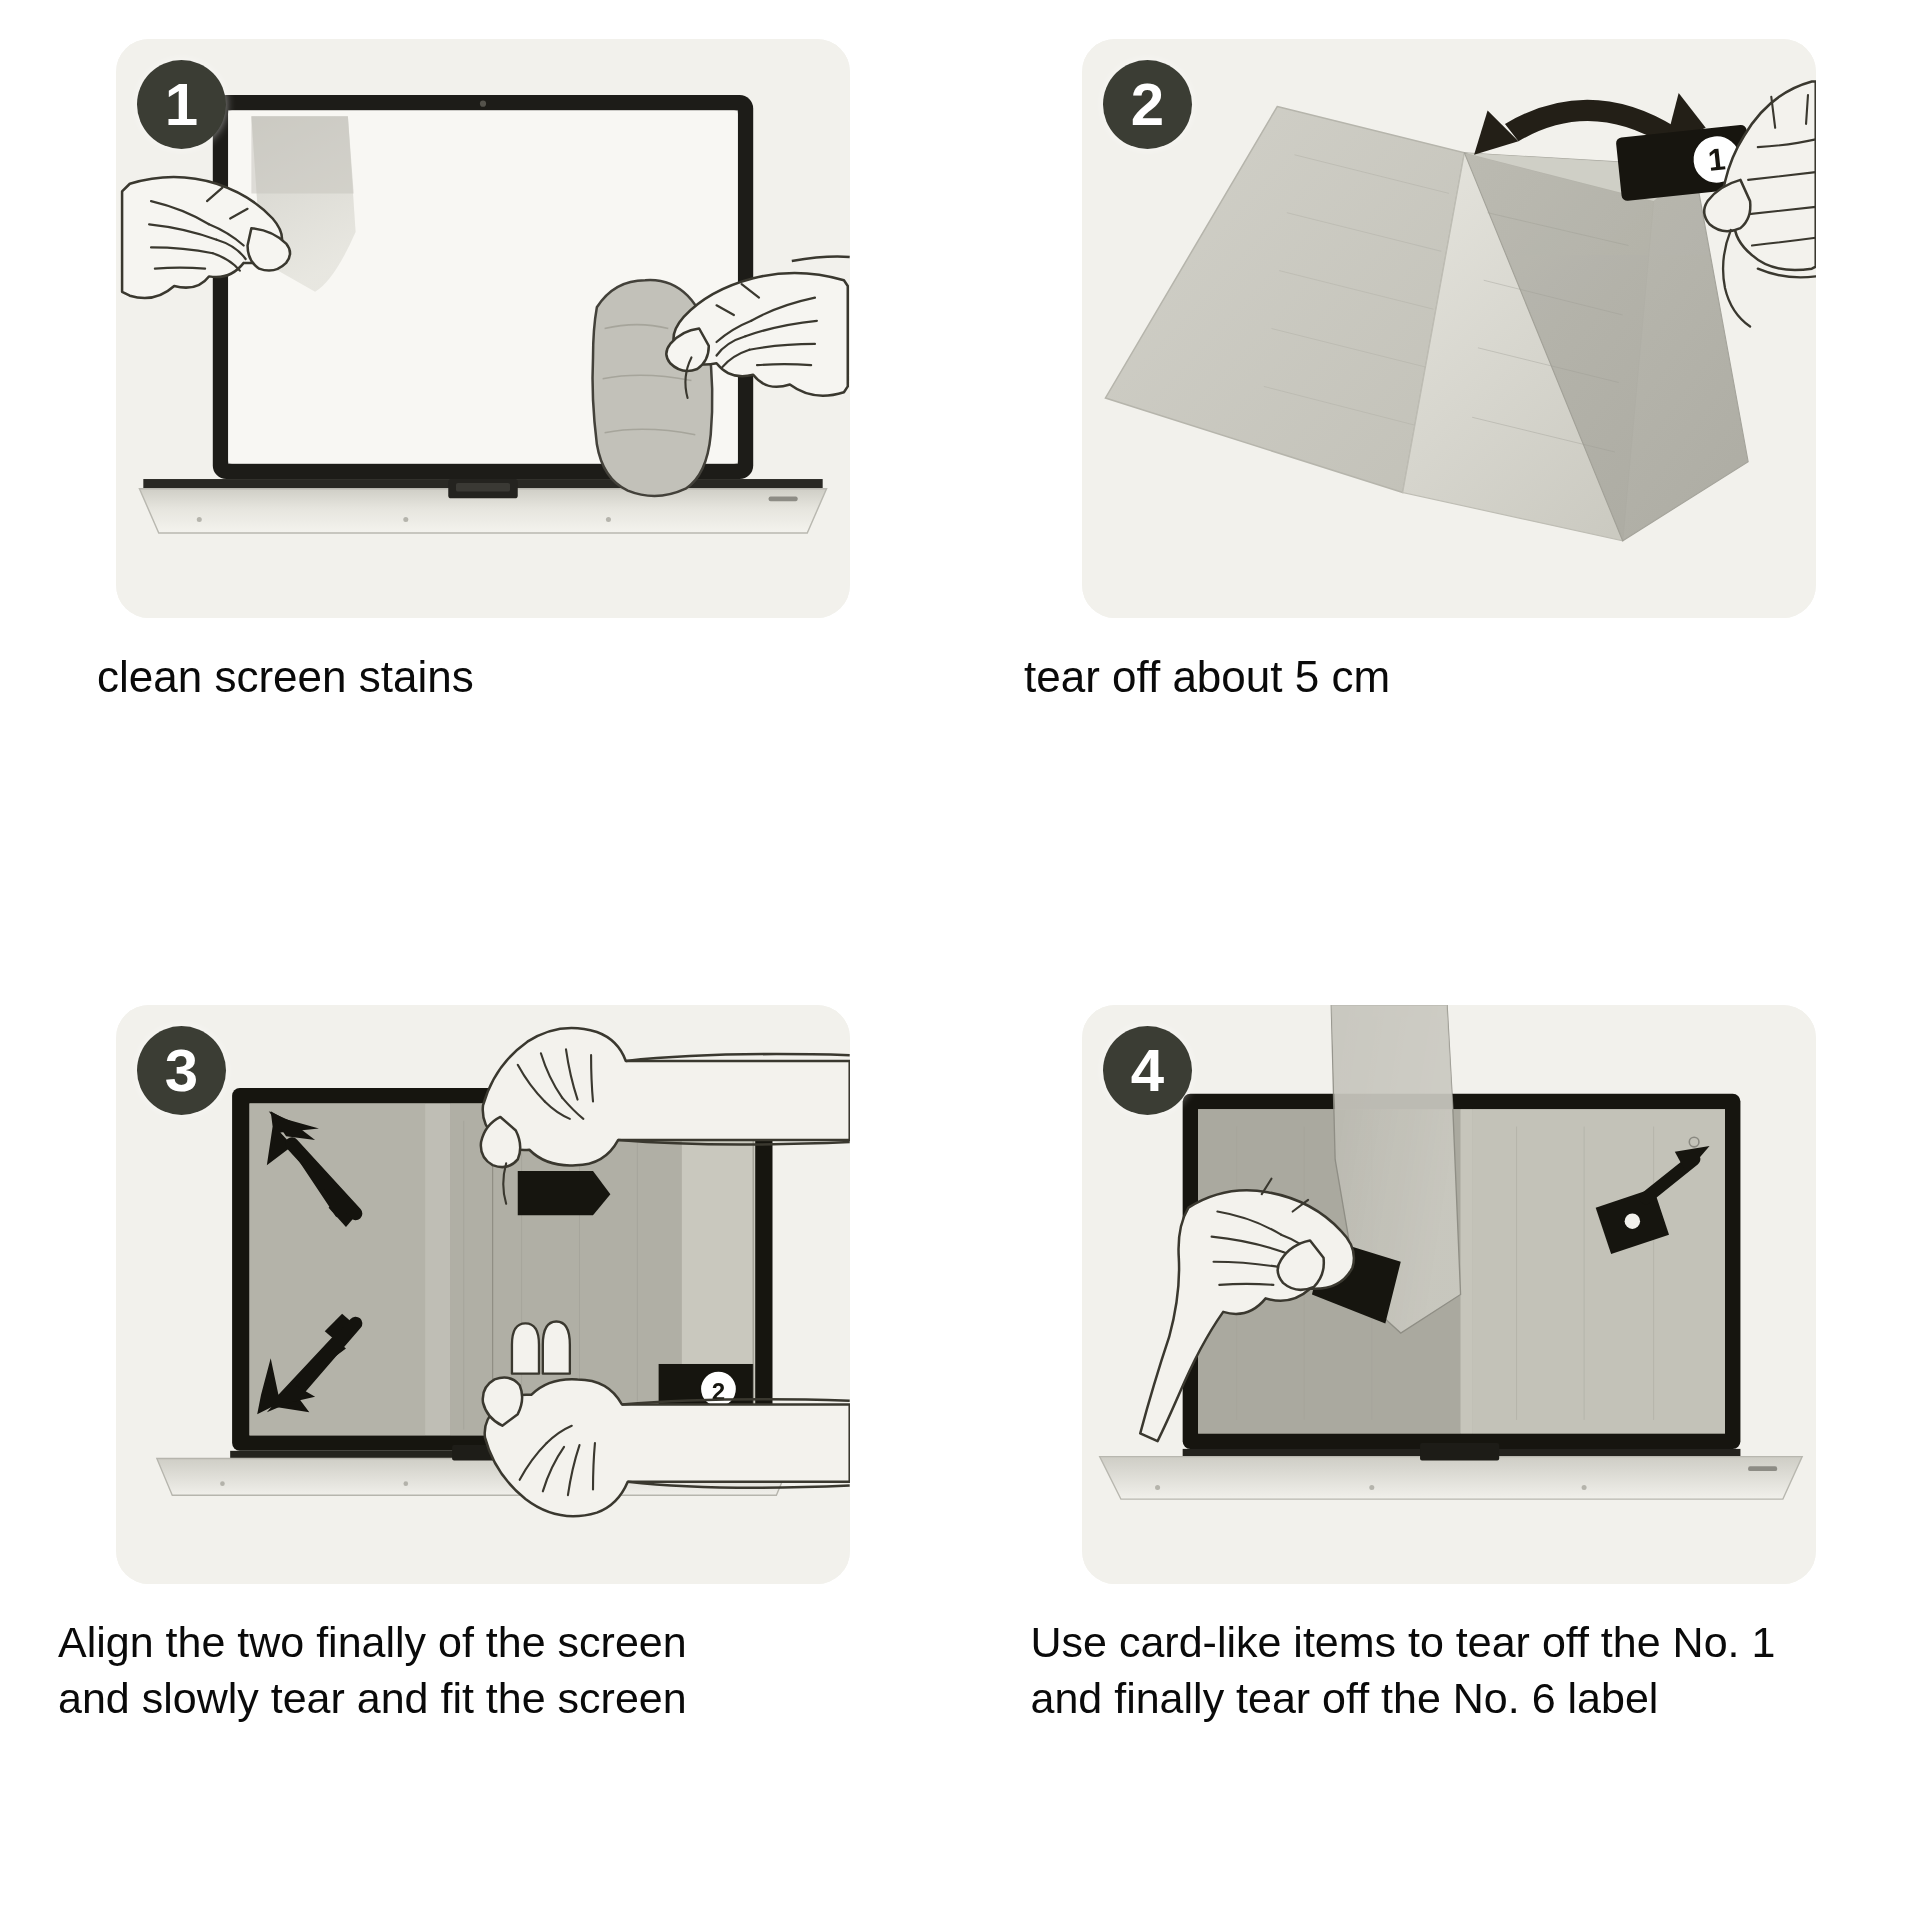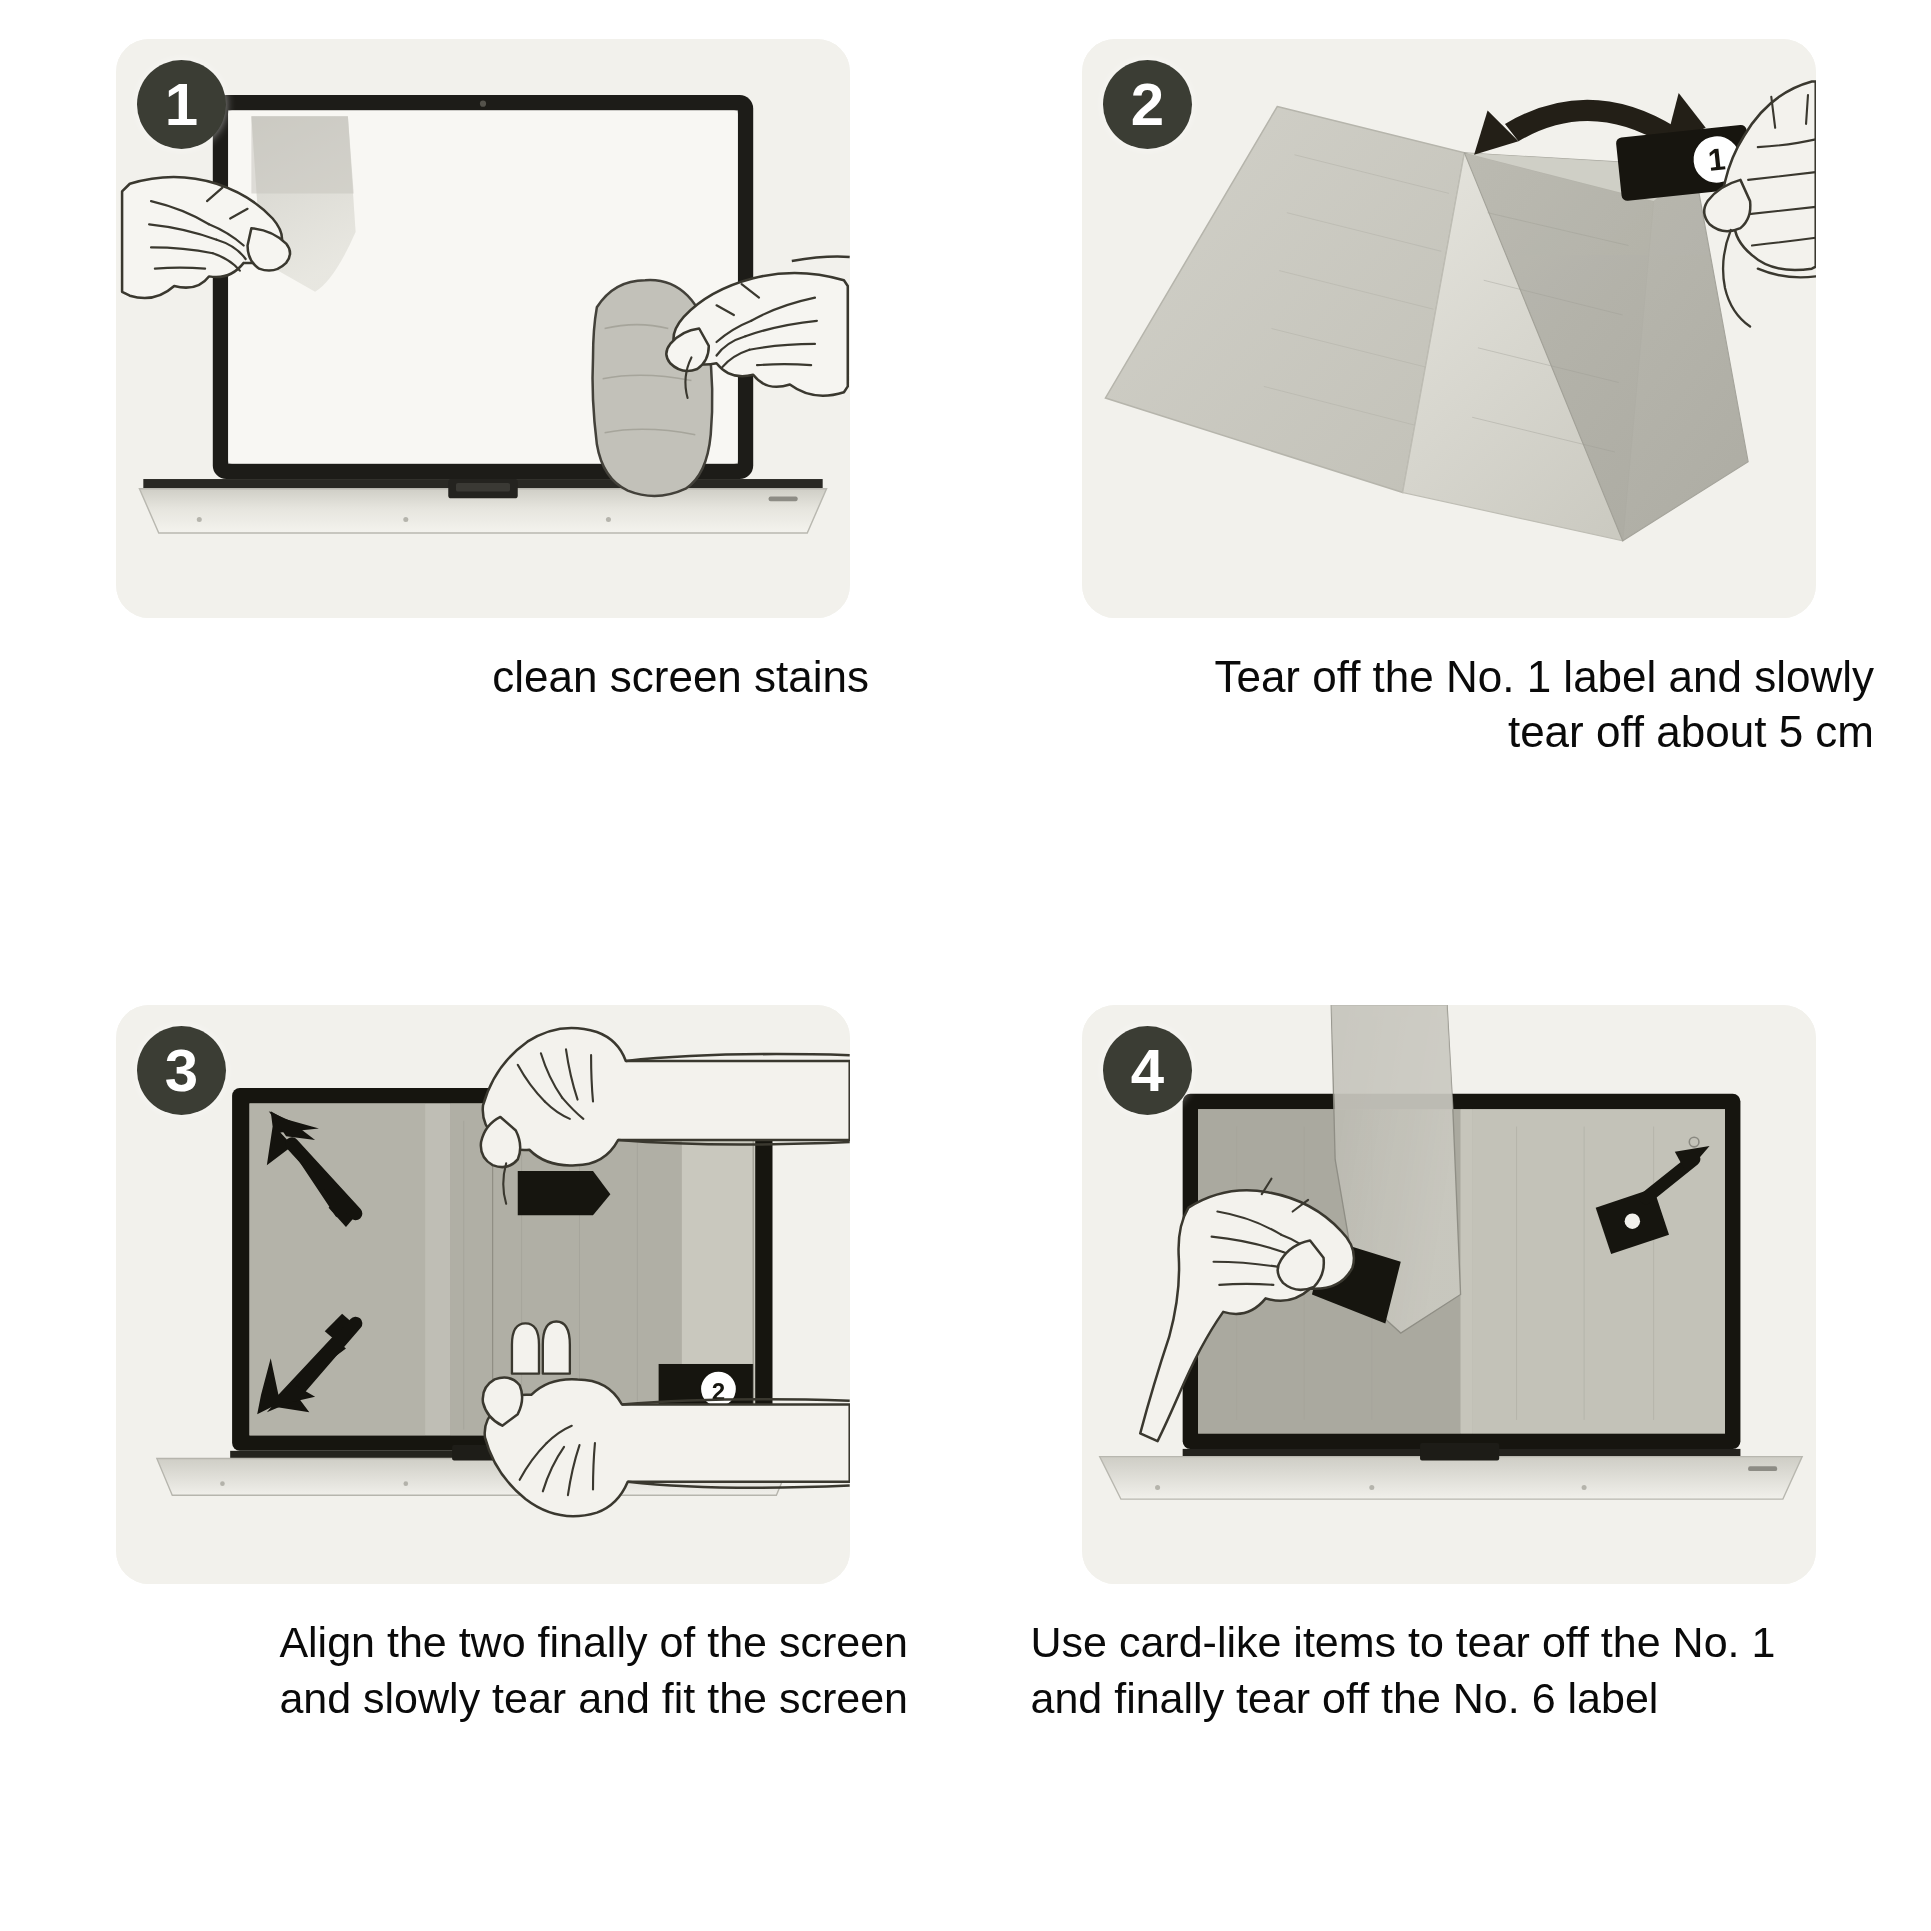--- a/index.html
+++ b/index.html
@@ -64,21 +64,21 @@
     z-index: 20;
     box-shadow: 0 0 9.7px rgba(255,255,255,0.55);
   }
   .caption {
     margin-top: 31px;
     width: 772px;
     color: #0a0a0a;
     font-size: 44px;
     line-height: 1.26;
     font-family: "Liberation Sans", sans-serif;
-    text-align: right;
+    text-align: left;
   }
   .caption.tight {
     font-size: 43px;
     line-height: 1.3;
   }
   .cap-line { display: block; white-space: nowrap; }
   .panel-4 .caption { text-align: left; width: 850px; margin-left: 13px; }
   .panel-3 .caption { width: 850px; }
   .panel-2 .caption { width: 850px; }
 </style>
@@ -239,21 +239,20 @@
           <path d="M750 88 L752 58"></path>
         </g>
 
         <path d="M682 146 Q660 152 648 168 Q640 180 650 192 Q664 204 682 196 Q694 186 692 168 Z" fill="#f3f2ed" stroke="#3a382f" stroke-width="2.6" stroke-linejoin="round"></path>
         <path d="M672 198 Q660 228 666 258 Q672 284 692 298" fill="none" stroke="#3a382f" stroke-width="2.4" stroke-linecap="round"></path>
         <path d="M700 238 Q728 250 760 246" fill="none" stroke="#3a382f" stroke-width="2.4" stroke-linecap="round"></path>
       </svg>
       <div class="badge">2</div>
     </div>
     <div class="caption">
-      <span class="cap-line">Tear off the No. 1 label and slowly</span>
       <span class="cap-line">tear off about 5 cm</span>
     </div>
   </div>
 
   <div class="panel panel-3">
     <div class="figure">
       <svg viewBox="0 0 760 600" xmlns="http://www.w3.org/2000/svg">
         <defs>
           <linearGradient id="baseGrad3" x1="0" y1="0" x2="0" y2="1">
             <stop offset="0%" stop-color="#cfcec6"></stop>

